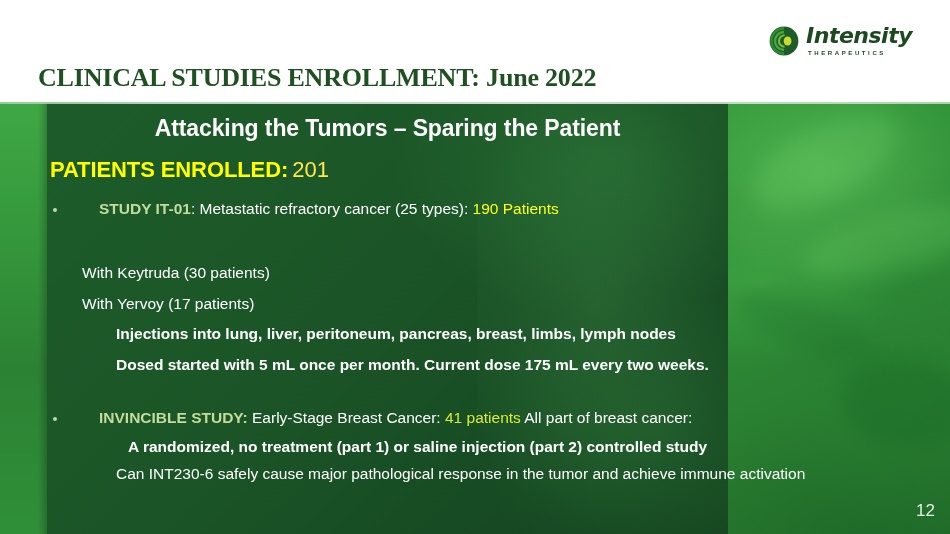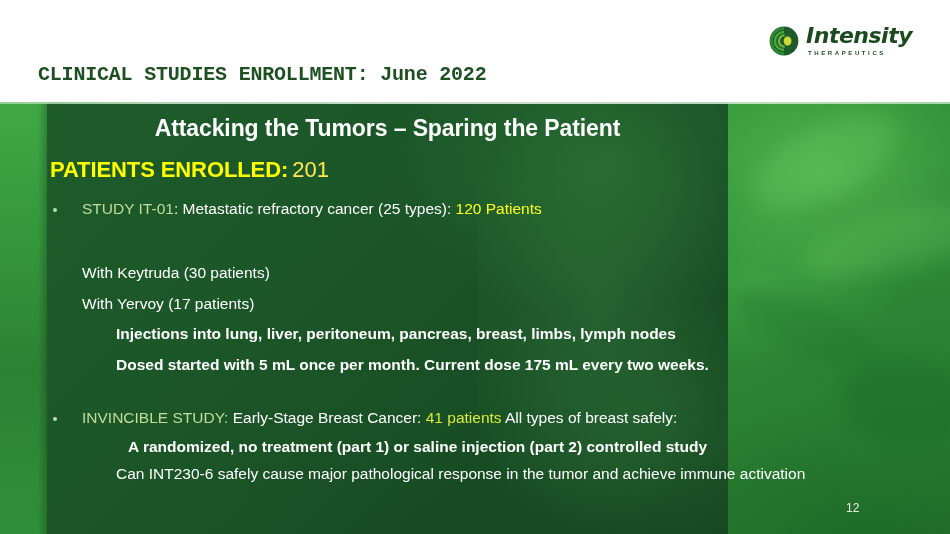--- a/index.html
+++ b/index.html
@@ -62,22 +62,22 @@
     letter-spacing: 2.6px;
     color: #1c4a1f;
     margin-top: 3px;
     margin-left: 2px;
   }
 
   .page-title {
     position: absolute;
     left: 38px;
     top: 63px;
-    font-family: Liberation Mono, monospace;
-    font-size: 20px;
+    font-family: Liberation Serif, serif;
+    font-size: 26px;
     font-weight: 700;
     color: #1e5022;
     letter-spacing: -0.2px;
     white-space: nowrap;
   }
 
   
   .stage {
     position: absolute;
     left: 0; top: 102px;
@@ -194,28 +194,28 @@
   }
 
   .line {
     position: absolute;
     white-space: nowrap;
     color: #ffffff;
     font-size: 15.5px;
     line-height: 1;
   }
   .line.bold   { font-weight: 700; }
-  .k-green  { color: #c3dc9c; font-weight: 400; }
+  .k-green  { color: #c3dc9c; font-weight: 700; margin-left: 17px; }
   .k-yellow { color: #ffff1a; }
   .k-yellowgreen { color: #d9ea3a; }
 
   .page-num {
     position: absolute;
-    left: 846px; top: 399px;
-    font-size: 12px;
+    left: 916px; top: 399px;
+    font-size: 17px;
     color: #e3efe3;
   }
 </style>
 </head>
 <body>
 
 <div class="slide">
 
   <div class="header">
 
@@ -255,33 +255,33 @@
 
       <div class="subtitle">Attacking the Tumors – Sparing the Patient</div>
 
       <div class="enrolled">
         <span class="lbl">PATIENTS ENROLLED:</span><span class="num">201</span>
       </div>
 
       <div class="bullet-dot" style="left:53px; top:106px;"></div>
 
       <div class="line" style="left:82px; top:99px;">
-        <span class="k-green">STUDY IT-01</span><span>: Metastatic refractory cancer (25 types): </span><span class="k-yellow">120 Patients</span>
+        <span class="k-green">STUDY IT-01</span><span>: Metastatic refractory cancer (25 types): </span><span class="k-yellow">190 Patients</span>
       </div>
 
       <div class="line" style="left:82px; top:163px;">With Keytruda   (30 patients)</div>
       <div class="line" style="left:82px; top:194px;">With Yervoy       (17 patients)</div>
 
       <div class="line bold" style="left:116px; top:224px;">Injections into lung, liver, peritoneum, pancreas, breast, limbs, lymph nodes</div>
       <div class="line bold" style="left:116px; top:255px;">Dosed started with 5 mL once per month.  Current dose 175 mL every two weeks.</div>
 
       <div class="bullet-dot" style="left:53px; top:315px;"></div>
 
       <div class="line" style="left:82px; top:308px;">
-        <span class="k-green">INVINCIBLE STUDY:</span><span> Early-Stage Breast Cancer:  </span><span class="k-yellowgreen">41 patients</span><span> All types of breast safely:</span>
+        <span class="k-green">INVINCIBLE STUDY:</span><span> Early-Stage Breast Cancer:  </span><span class="k-yellowgreen">41 patients</span><span> All part of breast cancer:</span>
       </div>
 
       <div class="line bold" style="left:116px; top:337px;margin-left:12px;">A randomized, no treatment (part 1) or saline injection (part 2) controlled study</div>
       <div class="line" style="left:116px; top:364px;">Can INT230-6 safely cause major pathological response in the tumor and achieve immune activation</div>
 
       <div class="page-num">12</div>
     </div>
   </div>
 </div>
 

